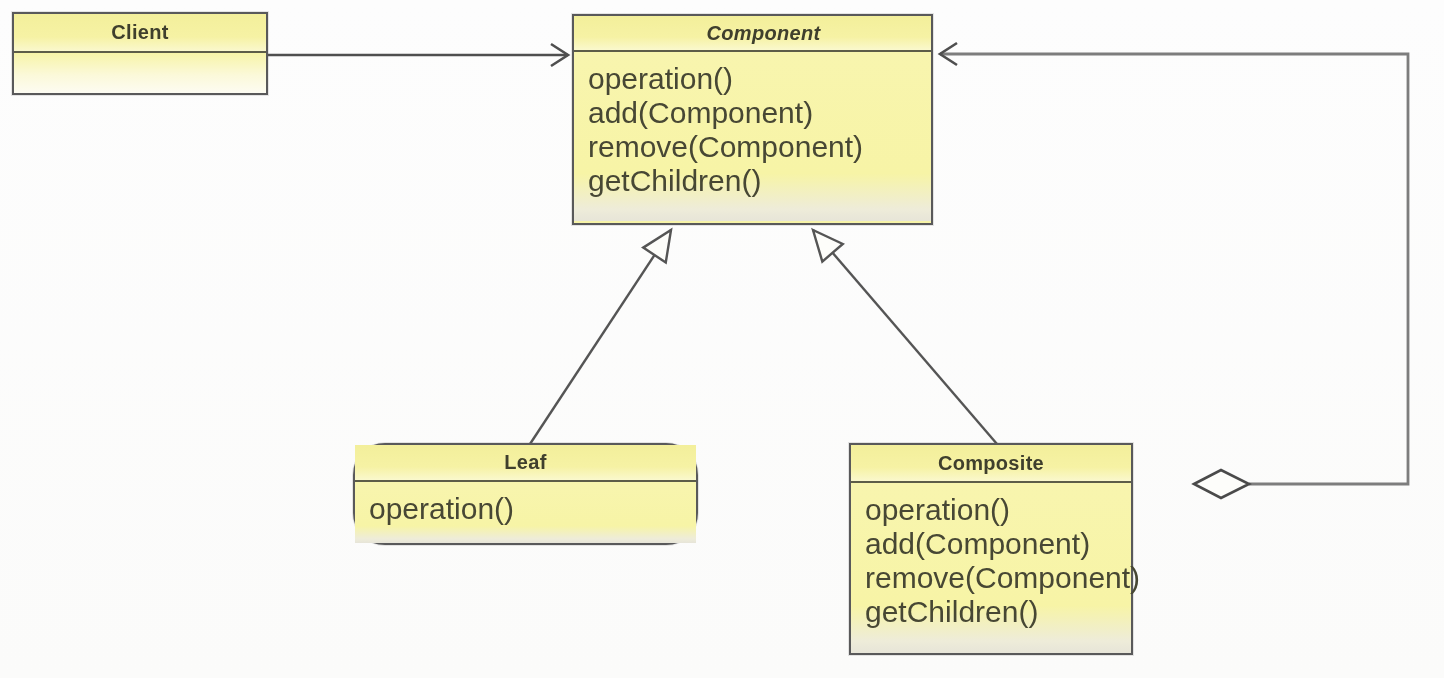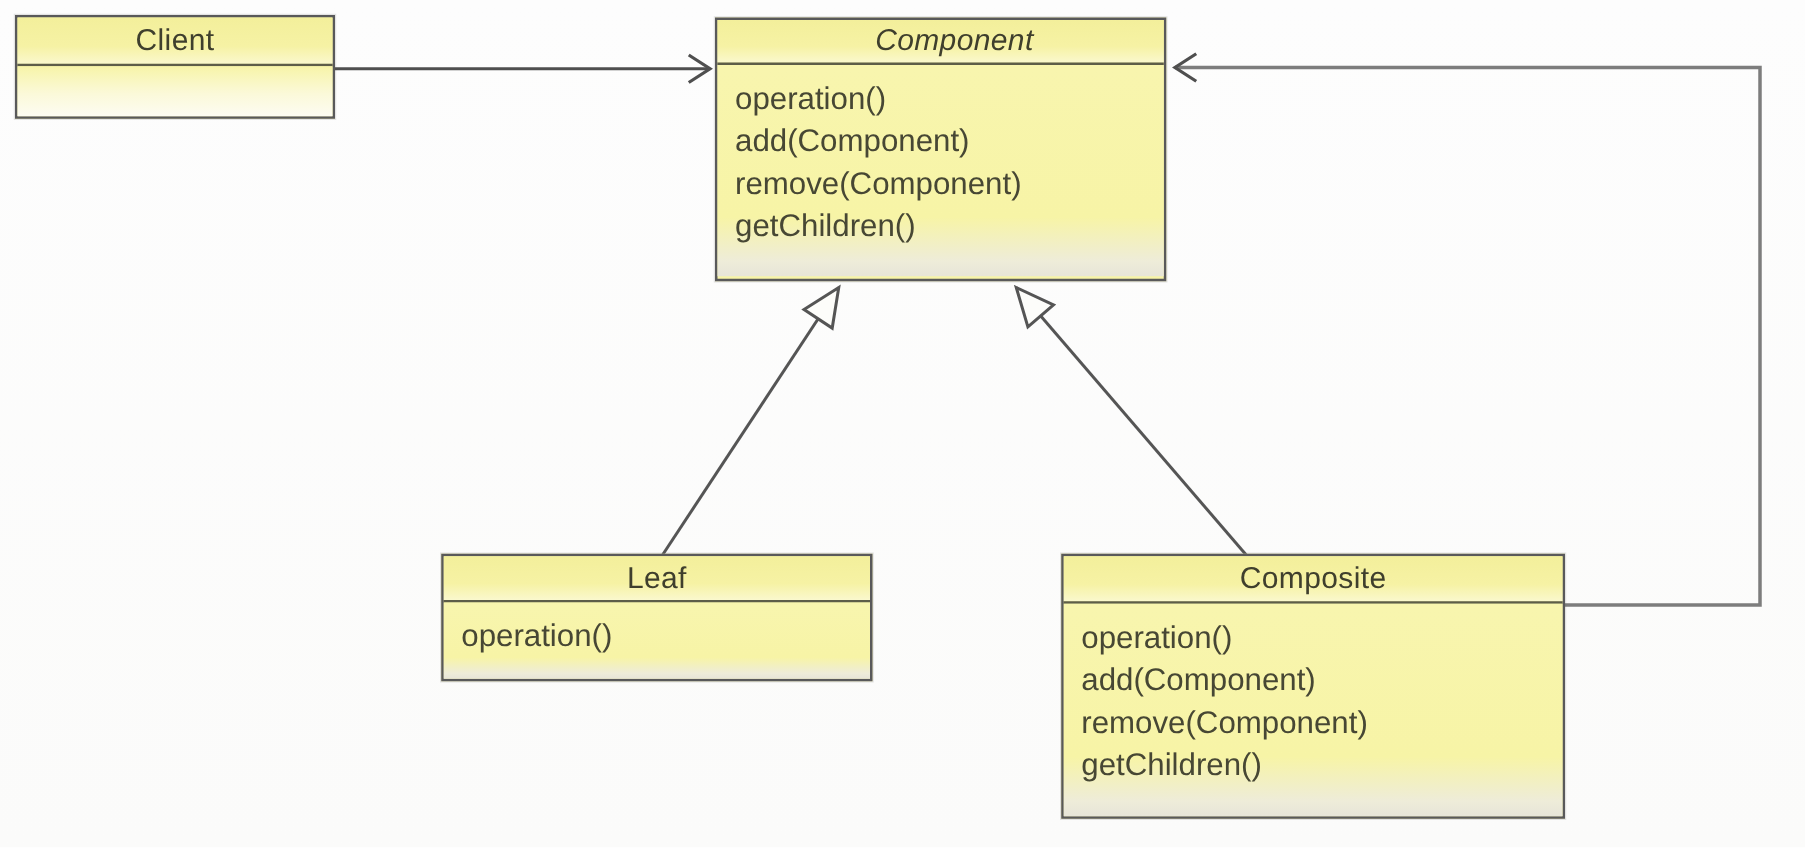--- a/index.html
+++ b/index.html
@@ -17,47 +17,47 @@
     border:2px solid #59595a;
     background:#f7f4a8;
     box-shadow:0 0 0 1px rgba(90,90,90,.15);
   }
   .uml-header{
     box-sizing:border-box;
     display:flex;align-items:center;justify-content:center;
     border-bottom:2px solid #5d5d48;
     background:linear-gradient(180deg,#f3ef9b 0%,#f6f2a4 62%,#faf8cd 100%);
     color:#3f3f2d;
-    font-size:24px;font-weight:normal;letter-spacing:.3px;
+    font-size:20px;font-weight:bold;letter-spacing:.3px;
   }
   .uml-header.italic{font-style:italic;padding-left:22px;}
   .uml-body{
     box-sizing:border-box;
     background:linear-gradient(180deg,#f8f5ae 0%,#f7f4a6 72%,#eeecd9 93%,#e7e5d8 100%);
     padding:10px 14px 0 14px;
   }
   .uml-body.empty{
     background:linear-gradient(180deg,#f7f4a8 0%,#fbf9d9 55%,#fdfcf2 100%);
   }
   .method-list{list-style:none;margin:0;padding:0;}
   .method-list li{
-    font-size:25px;line-height:34px;
+    font-size:30px;line-height:34px;
     color:#474734;white-space:nowrap;
   }
   
   #box-client{left:12px;top:12px;width:256px;height:83px;}
   #box-client .uml-header{height:39px;}
   #box-client .uml-body{height:40px;}
   #box-component{left:572px;top:14px;width:361px;height:211px;}
   #box-component .uml-header{height:36px;}
   #box-component .uml-body{height:169px;}
-  #box-leaf{left:353px;top:443px;width:345px;height:102px;}
+  #box-leaf{left:353px;top:443px;width:345px;height:102px;border-radius:32px;}
   #box-leaf .uml-header{height:37px;}
   #box-leaf .uml-body{height:61px;}
-  #box-composite{left:849px;top:443px;width:403px;height:212px;}
+  #box-composite{left:849px;top:443px;width:284px;height:212px;}
   #box-composite .uml-header{height:38px;}
   #box-composite .uml-body{height:170px;}
 </style>
 </head>
 <body>
 
 <div class="canvas">
 
   <svg class="edges" width="1444" height="678" viewBox="0 0 1444 678" xmlns="http://www.w3.org/2000/svg">
     <defs>

